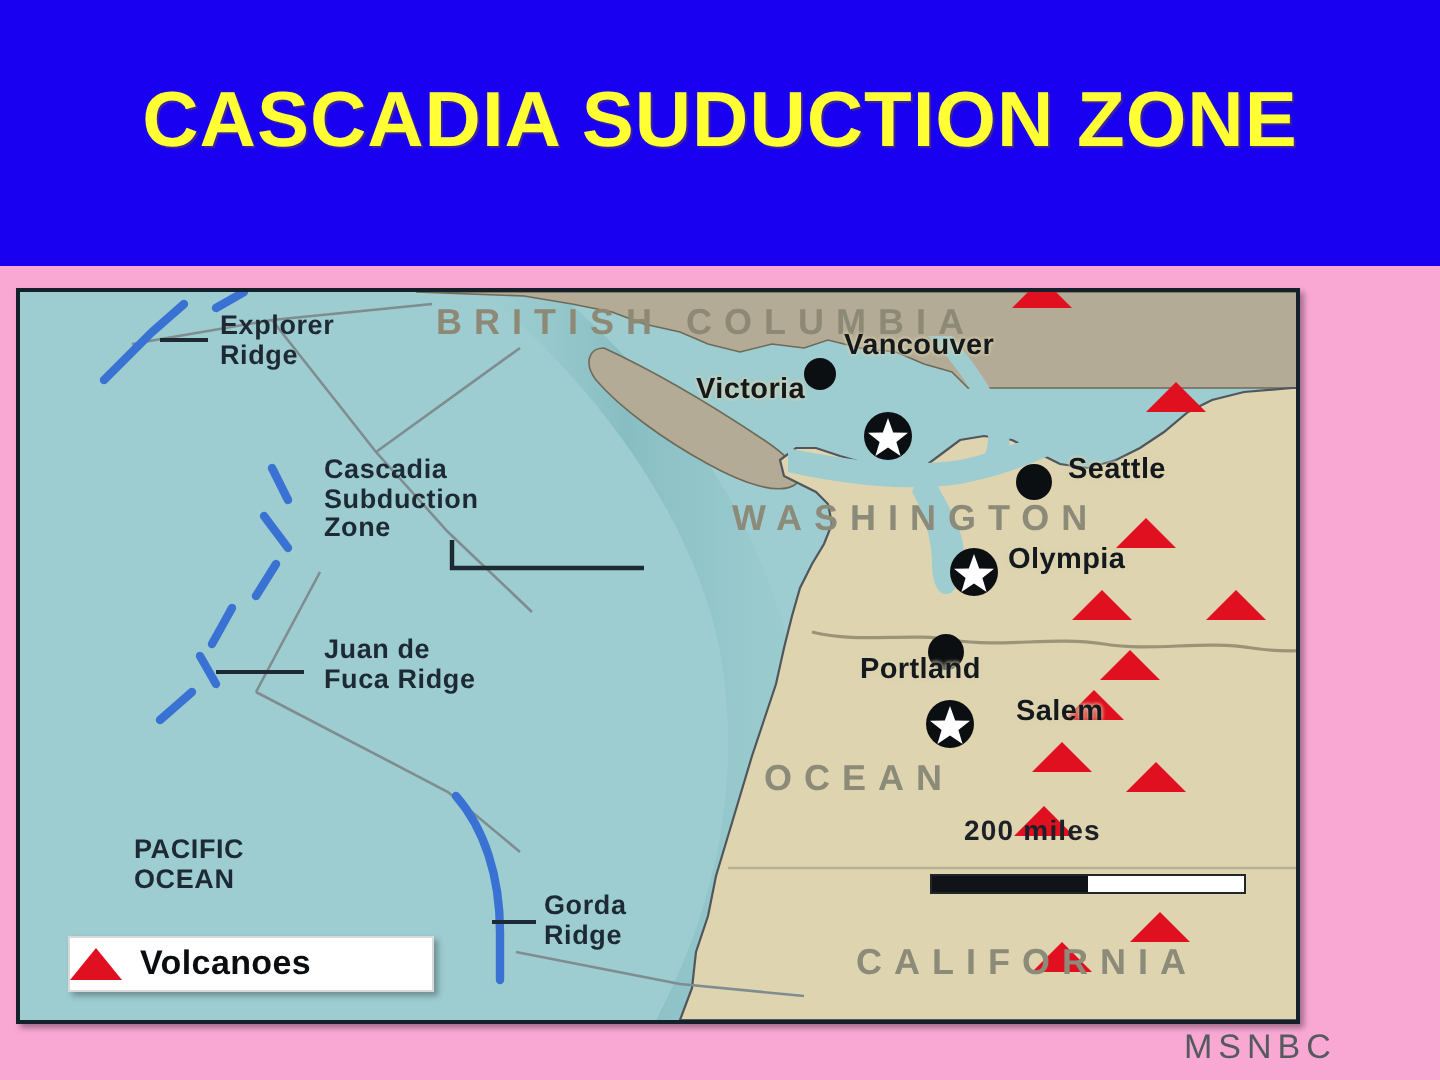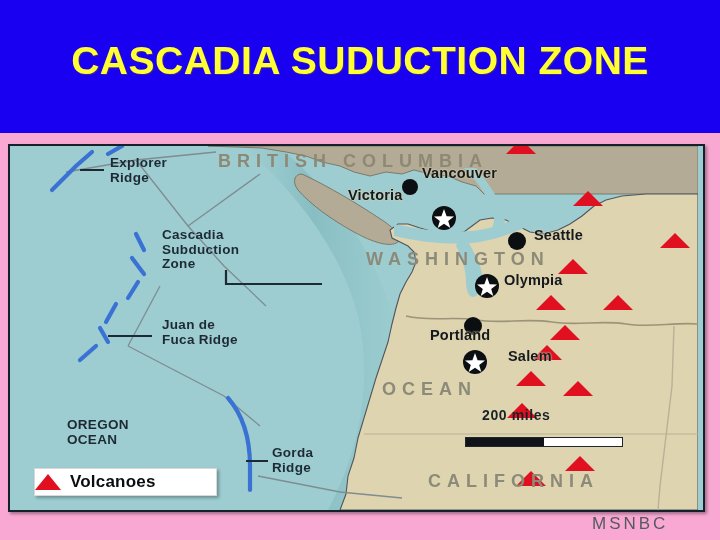--- a/index.html
+++ b/index.html
@@ -44,21 +44,21 @@
     line-height: 46px;
     white-space: nowrap;
     text-shadow: 1px 1px 0 rgba(120,100,0,0.35);
   }
 
   
   #map-frame {
     position: absolute;
     left: 8px;
     top: 144px;
-    width: 697px;
+    width: 642px;
     height: 368px;
     border: 2px solid #16202a;
     box-sizing: border-box;
     background: #9dcdd1;
     overflow: hidden;
     box-shadow: 2px 2px 3px rgba(0,0,0,0.35);
   }
   #map-svg {
     position: absolute;
     left: 0;
@@ -280,21 +280,21 @@
         </g>
     </svg>
 
     <div class="maplabel ocean-label" style="left:100px; top:10px;">Explorer
 Ridge</div>
     <div class="maplabel ocean-label" style="left:152px; top:82px;">Cascadia
 Subduction
 Zone</div>
     <div class="maplabel ocean-label" style="left:152px; top:172px;">Juan de
 Fuca Ridge</div>
-    <div class="maplabel ocean-label" style="left:57px; top:272px;">OREGON
+    <div class="maplabel ocean-label" style="left:57px; top:272px;">PACIFIC
 OCEAN</div>
     <div class="maplabel ocean-label" style="left:262px; top:300px;">Gorda
 Ridge</div>
 
     <div class="maplabel state-label bc" style="left:208px; top:6px;">BRITISH COLUMBIA</div>
     <div class="maplabel state-label" style="left:356px; top:104px;">WASHINGTON</div>
     <div class="maplabel state-label" style="left:372px; top:234px;">OCEAN</div>
     <div class="maplabel state-label" style="left:418px; top:326px;">CALIFORNIA</div>
 
     <div class="maplabel city-label" style="left:412px; top:20px;">Vancouver</div>

